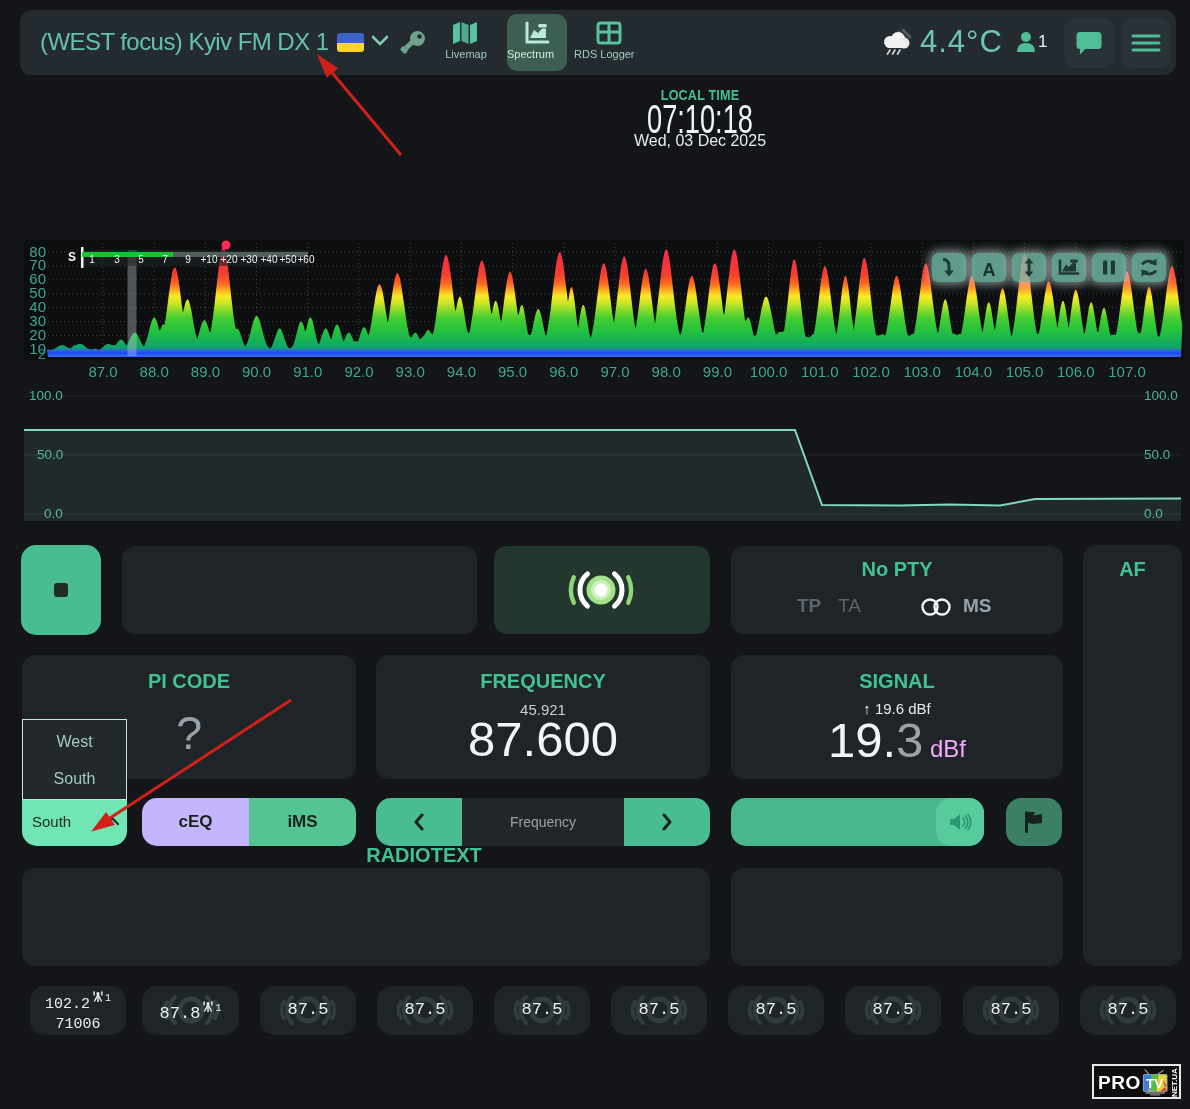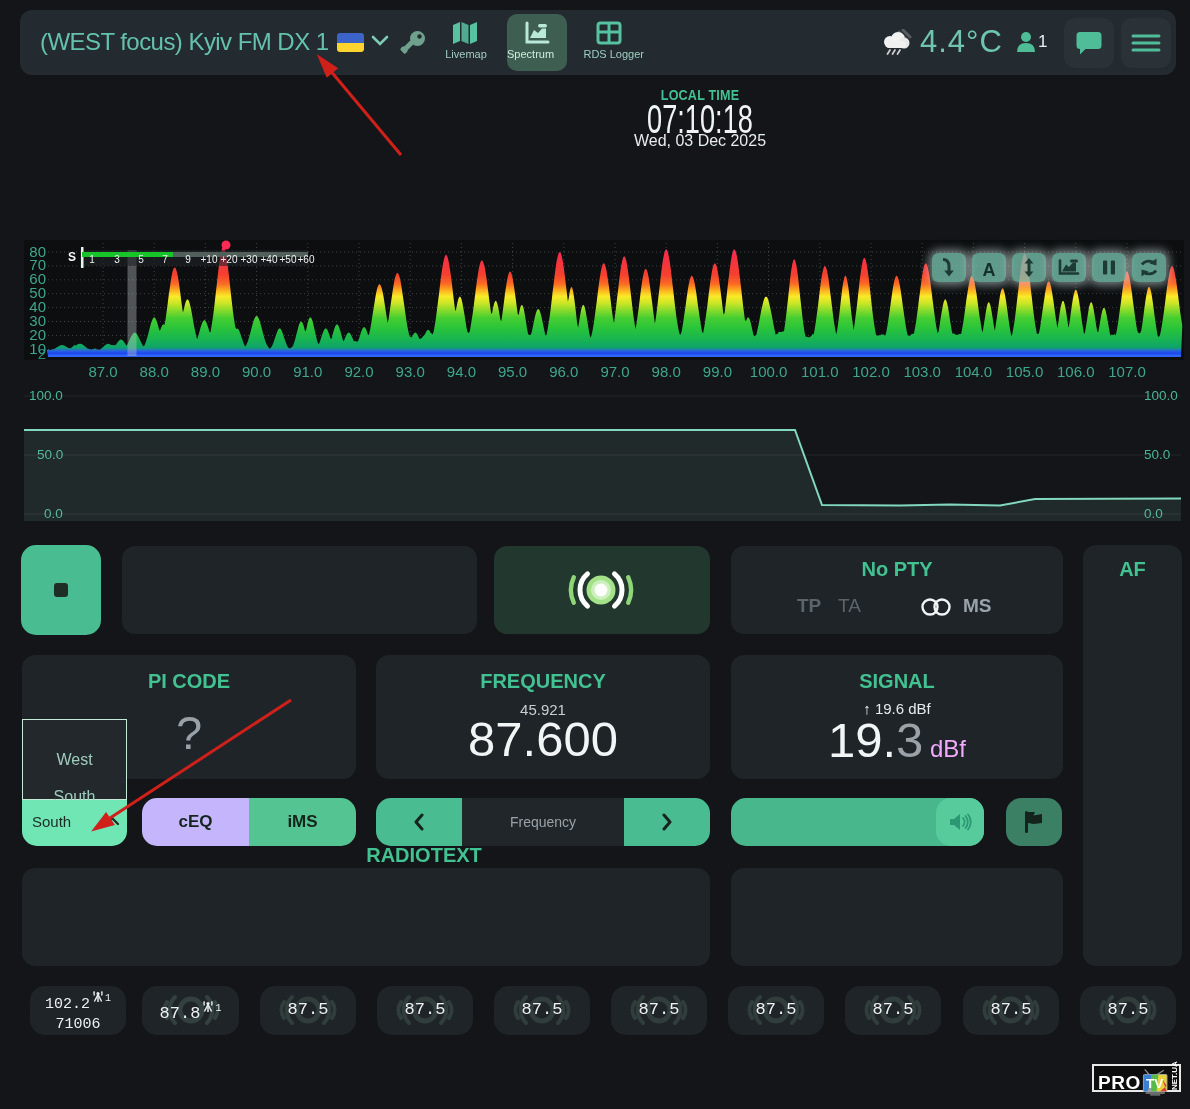--- a/index.html
+++ b/index.html
@@ -47,21 +47,21 @@
   </svg>
 <div class="abs" style="left:507px;top:48px;width:40px;text-align:center;font-size:11px;color:#cdeede">Spectrum</div>
 
 <svg class="abs" style="left:596px;top:21px" width="26" height="24" viewBox="0 0 26 24">
  <g fill="none" stroke="#57c2a0" stroke-width="3">
       <rect x="2" y="2" width="22" height="20" rx="2.5"></rect>
       <line x1="2" y1="11" x2="24" y2="11"></line>
       <line x1="13" y1="2" x2="13" y2="22"></line>
     </g>
   </svg>
-<div class="abs" style="left:574px;top:48px;width:70px;text-align:right;font-size:11px;color:#9fcfc0;white-space:nowrap">RDS Logger</div>
+<div class="abs" style="left:574px;top:48px;width:70px;text-align:left;font-size:11px;color:#9fcfc0;white-space:nowrap">RDS Logger</div>
 
 <svg class="abs" style="left:882px;top:29px" width="30" height="27" viewBox="0 0 30 27">
  <g stroke="#555b60" stroke-width="3" stroke-linecap="round">
       <line x1="17" y1="3" x2="24" y2="10"></line>
       <line x1="21" y1="1" x2="28" y2="8"></line>
     </g>
  <circle cx="8" cy="13" r="6" fill="#f2f2f2"></circle>
     <circle cx="16" cy="10" r="7" fill="#f2f2f2"></circle>
     <circle cx="22" cy="14" r="5.5" fill="#e8e8e8"></circle>
     <rect x="4" y="12" width="20" height="7" rx="3.5" fill="#f0f0f0"></rect>
@@ -293,21 +293,21 @@
 <div class="panel" style="left:376px;top:655px;width:334px;height:124px"></div>
 <div class="abs hd" style="left:376px;top:670px;width:334px">FREQUENCY</div>
 <div class="abs" style="left:376px;top:701px;width:334px;font-size:15px;color:#c9ced2;text-align:center">45.921</div>
 <div class="abs" style="left:376px;top:711px;width:334px;font-size:49px;color:#f2f5f6;text-align:center">87.600</div>
 <div class="panel" style="left:731px;top:655px;width:332px;height:124px"></div>
 <div class="abs hd" style="left:731px;top:670px;width:332px">SIGNAL</div>
 <div class="abs" style="left:731px;top:700px;width:332px;font-size:15px;color:#e6eaec;text-align:center">↑ 19.6 dBf</div>
 <div class="abs" style="left:731px;top:712px;width:332px;text-align:center;font-size:49px;color:#f2f5f6">19.<span style="color:#9aa1a7">3</span><span style="font-size:24px;color:#f0abfc"> dBf</span></div>
 
 <div class="abs" style="left:22px;top:719px;width:105px;height:81px;background:#23282c;border:1px solid #c5ead8">
- <div style="text-align:center;margin-top:31px;font-size:16px;color:#9fccbd">West</div>
+ <div style="text-align:center;margin-top:13px;font-size:16px;color:#9fccbd">West</div>
  <div style="text-align:center;margin-top:19px;font-size:16px;color:#9fccbd">South</div>
 </div>
 <div class="abs" style="left:22px;top:800px;width:105px;height:46px;background:#70e6b5;border-radius:0 0 15px 15px"></div>
 <div class="abs" style="left:32px;top:813px;font-size:15px;color:#1b2b24">South</div>
 <svg class="abs" style="left:104px;top:816px" width="16" height="10" viewBox="0 0 16 10">
  <path d="M2 8 L8 2 L14 8" fill="none" stroke="#1b2b24" stroke-width="2.2" stroke-linecap="round"></path>
   </svg>
 
 <div class="abs" style="left:142px;top:798px;width:214px;height:48px;border-radius:15px;overflow:hidden;display:flex">
  <div style="width:50%;height:100%;background:#c4b5fd;color:#14241c;font-weight:bold;font-size:17px;display:flex;align-items:center;justify-content:center">cEQ</div>
@@ -469,21 +469,21 @@
 <path d="M13 16 a14 14 0 0 0 0 16"></path>
         <path d="M61 16 a14 14 0 0 1 0 16"></path>
 <path d="M21 11 a18.5 18.5 0 0 0 0 26"></path>
         <path d="M53 11 a18.5 18.5 0 0 1 0 26"></path>
 </g>
       <circle cx="37" cy="24" r="11" fill="none" stroke="rgba(152,205,175,0.15)" stroke-width="5"></circle>
     </svg>
     <div style="position:absolute;width:100%;top:14px;text-align:center;color:#eef1f3;font-family:'Liberation Mono',monospace;font-size:17px">87.5</div>
   </div>
 
-<div class="abs" style="left:1092px;top:1064px;width:89px;height:28px;background:#0d0d0d;border:2px solid #e8e8e8;display:flex">
+<div class="abs" style="left:1092px;top:1064px;width:89px;height:35px;background:#0d0d0d;border:2px solid #e8e8e8;display:flex">
  <div style="color:#fff;font-weight:bold;font-size:19px;line-height:34px;padding-left:4px;letter-spacing:0.5px">PRO</div>
  <svg width="30" height="34" viewBox="0 0 30 34" style="margin-left:1px">
   <line x1="8" y1="8" x2="3" y2="2" stroke="#888" stroke-width="1.5"></line>
       <line x1="16" y1="8" x2="24" y2="3" stroke="#888" stroke-width="1.5"></line>
   <rect x="1" y="7" width="27" height="20" rx="2" fill="#9aa0a5"></rect>
   <polygon points="2,8 14,8 6,26 2,26" fill="#3b7fd4"></polygon>
   <polygon points="10,8 22,8 18,26 10,26" fill="#57b947"></polygon>
   <polygon points="18,8 27,8 27,26 16,26" fill="#e8d23a"></polygon>
   <polygon points="22,12 27,20 20,26 27,26" fill="#d43b3b"></polygon>
   <text x="14" y="23" text-anchor="middle" font-size="15" font-weight="bold" fill="#fff" font-family="Liberation Sans">TV</text>

